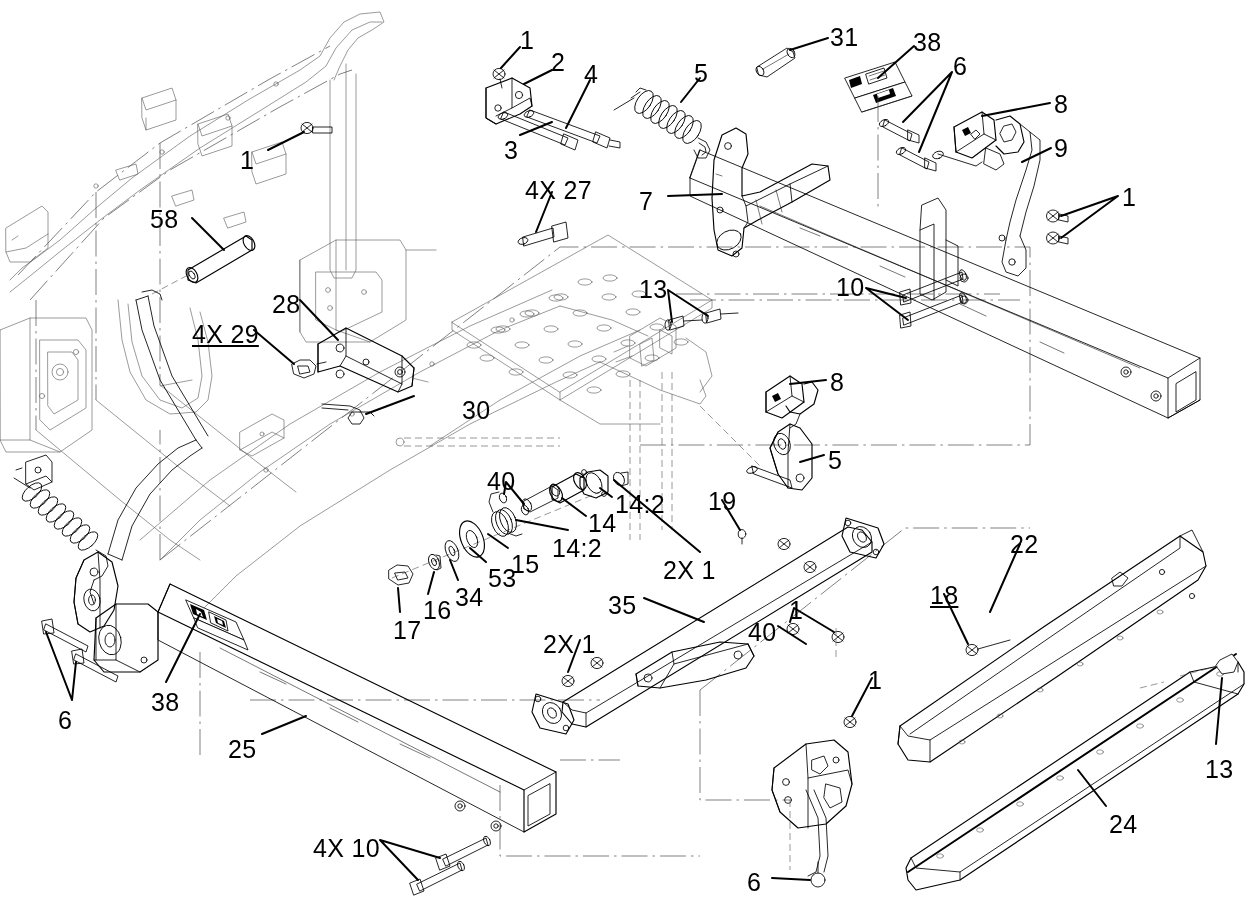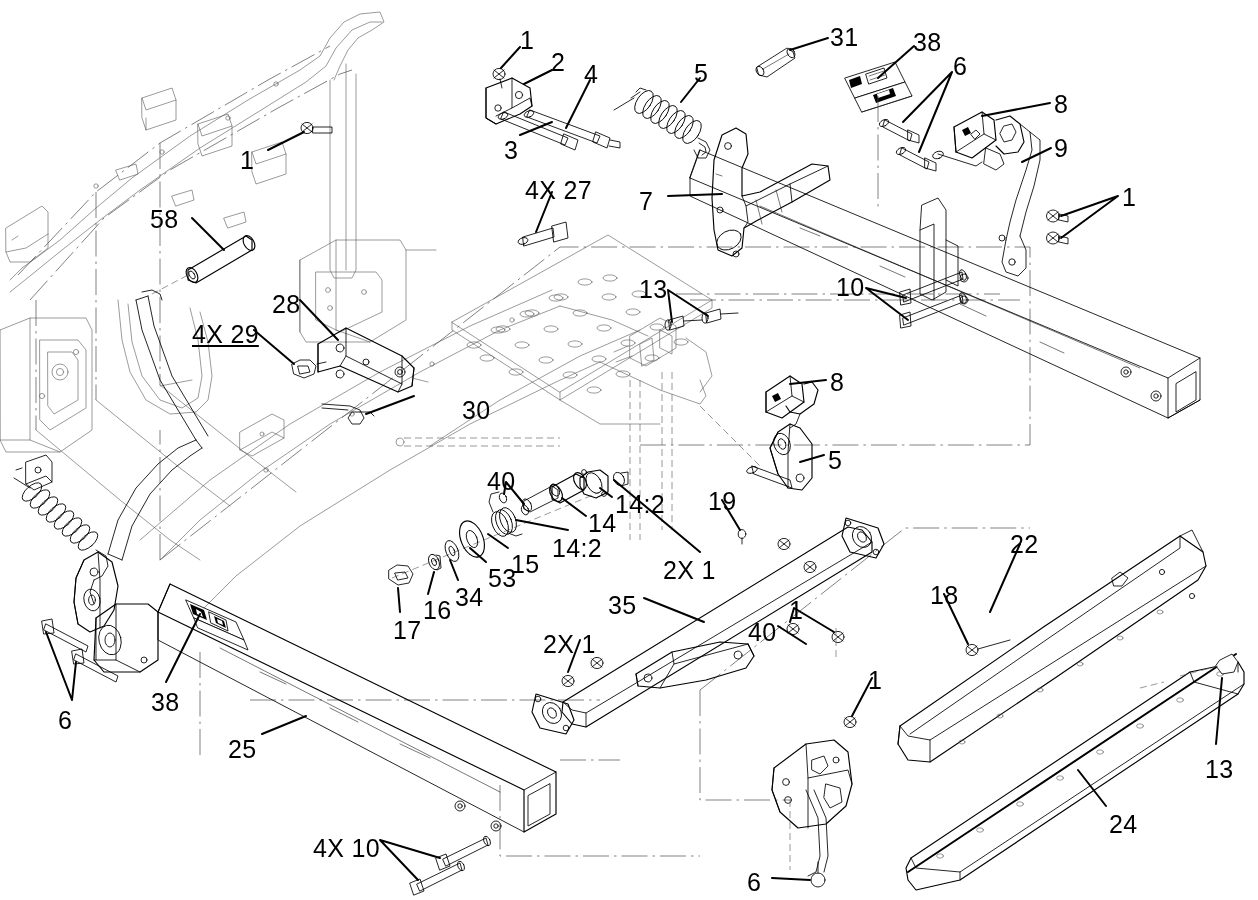--- a/index.html
+++ b/index.html
@@ -789,21 +789,21 @@
       <div class="callout" style="left: 615px; top: 492px;">14:2</div>
       <div class="callout" style="left: 588px; top: 511px;">14</div>
       <div class="callout" style="left: 552px; top: 536px;">14:2</div>
       <div class="callout" style="left: 511px; top: 552px;">15</div>
       <div class="callout" style="left: 488px; top: 566px;">53</div>
       <div class="callout" style="left: 455px; top: 585px;">34</div>
       <div class="callout" style="left: 423px; top: 598px;">16</div>
       <div class="callout" style="left: 393px; top: 618px;">17</div>
       <div class="callout" style="left: 663px; top: 558px;">2X 1</div>
       <div class="callout" style="left: 1010px; top: 532px;">22</div>
-      <div class="callout" style="left: 930px; top: 583px;">18</div>
+      <div class="callout" style="left: 930px; top: 583px; text-decoration: underline;">18</div>
       <div class="callout" style="left: 608px; top: 593px;">35</div>
       <div class="callout" style="left: 789px; top: 598px;">1</div>
       <div class="callout" style="left: 748px; top: 620px;">40</div>
       <div class="callout" style="left: 868px; top: 668px;">1</div>
       <div class="callout" style="left: 543px; top: 632px;">2X 1</div>
       <div class="callout" style="left: 58px; top: 708px;">6</div>
       <div class="callout" style="left: 151px; top: 690px;">38</div>
       <div class="callout" style="left: 228px; top: 737px;">25</div>
       <div class="callout" style="left: 1205px; top: 757px;">13</div>
       <div class="callout" style="left: 1109px; top: 812px;">24</div>

